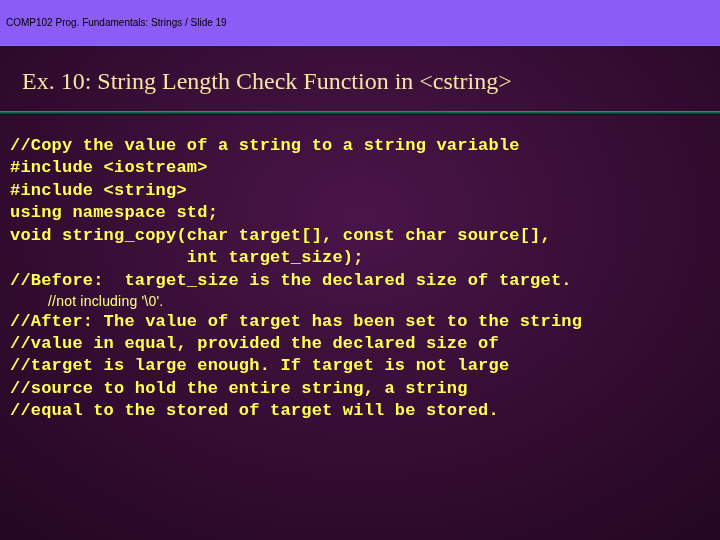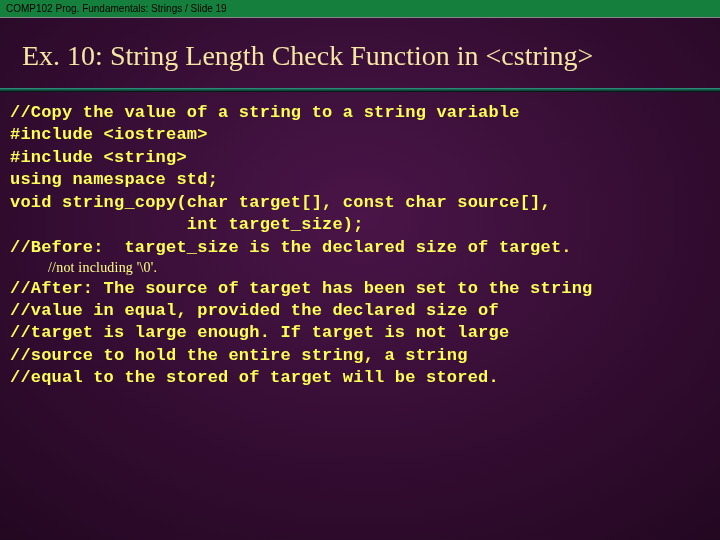--- a/index.html
+++ b/index.html
@@ -3,55 +3,55 @@
 <meta charset="utf-8">
 <style>
   * { margin: 0; padding: 0; box-sizing: border-box; }
   html, body { width: 720px; height: 540px; overflow: hidden; }
   body {
     background: radial-gradient(ellipse 900px 700px at 50% 40%, #4a1548 0%, #2d0a2b 45%, #0a020a 100%);
     font-family: Georgia, 'Times New Roman', serif;
     color: #fff;
   }
   .header {
-    background: #15803d;
+    background: #8b5cf6;
     color: #000;
     font-size: 10px;
-    padding: 3px 6px;
+    padding: 17px 6px;
     font-family: Arial, sans-serif;
     border-bottom: 1px solid #888;
   }
   .title-wrap {
     padding: 22px 20px 10px 22px;
   }
   .title {
     color: #f5e6a3;
-    font-size: 28px;
+    font-size: 24px;
     font-family: 'Times New Roman', Georgia, serif;
     font-weight: normal;
   }
   .rule {
     margin-top: 6px;
     height: 4px;
     background: linear-gradient(to bottom, #1a6b5a 0%, #0d3a30 100%);
     border-top: 1px solid #2a8a75;
     border-bottom: 1px solid #051a15;
   }
   .code {
-    padding: 10px 10px 0 10px;
+    padding: 20px 10px 0 10px;
     font-family: 'Courier New', Courier, monospace;
     font-size: 17px;
     font-weight: bold;
     color: #ffff55;
     line-height: 1.32;
     white-space: pre;
     letter-spacing: 0.2px;
   }
   .small {
-    font-family: Liberation Serif, serif;
+    font-family: Liberation Sans, sans-serif;
     font-size: 14px;
     font-weight: normal;
     color: #ffff88;
     padding-left: 38px;
   }
 </style>
 </head>
 <body>
 
 <div class="header">COMP102 Prog. Fundamentals: Strings / Slide 19</div>
@@ -61,17 +61,17 @@
 </div>
 <div class="rule"></div>
 
 <div class="code"><span>//Copy the value of a string to a string variable</span>
 <span>#include &lt;iostream&gt;</span>
 <span>#include &lt;string&gt;</span>
 <span>using namespace std;</span>
 <span>void string_copy(char target[], const char source[],</span>
 <span>                 int target_size);</span>
 <span>//Before:  target_size is the declared size of target.</span>
-<div class="small">//not including '\0'.</div><span>//After: The source of target has been set to the string</span>
+<div class="small">//not including '\0'.</div><span>//After: The value of target has been set to the string</span>
 <span>//value in equal, provided the declared size of</span>
 <span>//target is large enough. If target is not large</span>
 <span>//source to hold the entire string, a string</span>
 <span>//equal to the stored of target will be stored.</span></div>
 
 </body></html>

